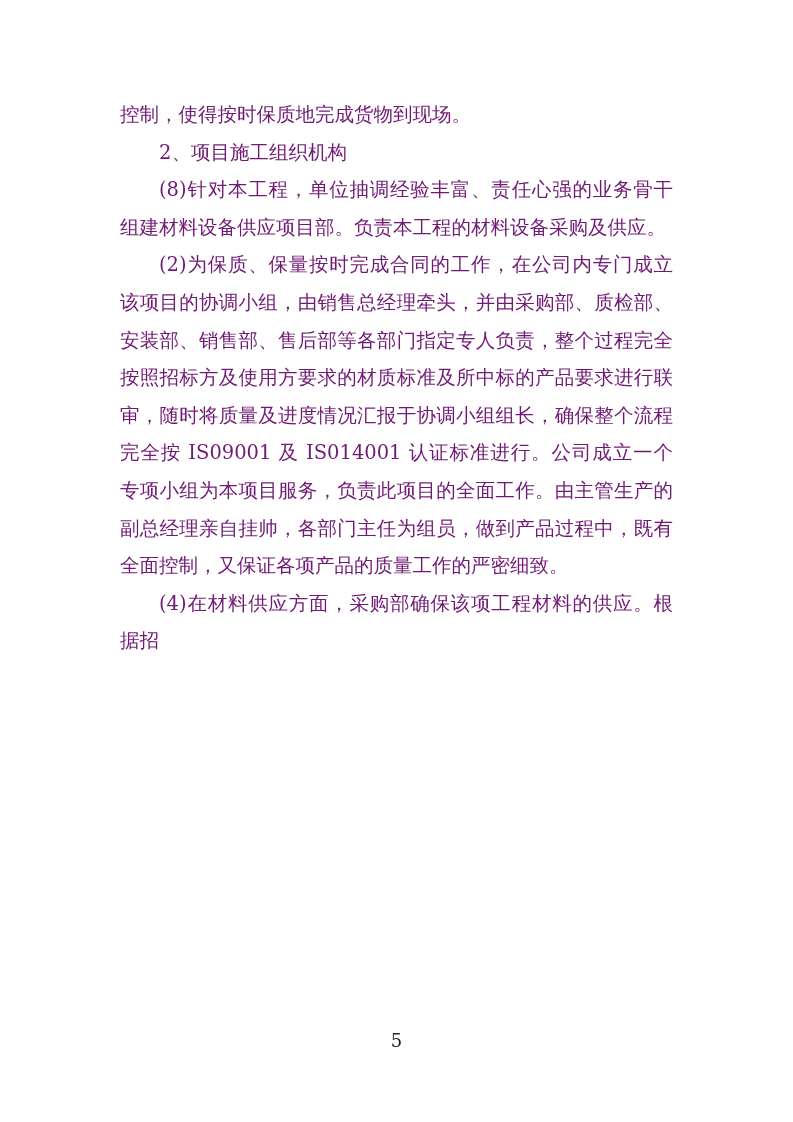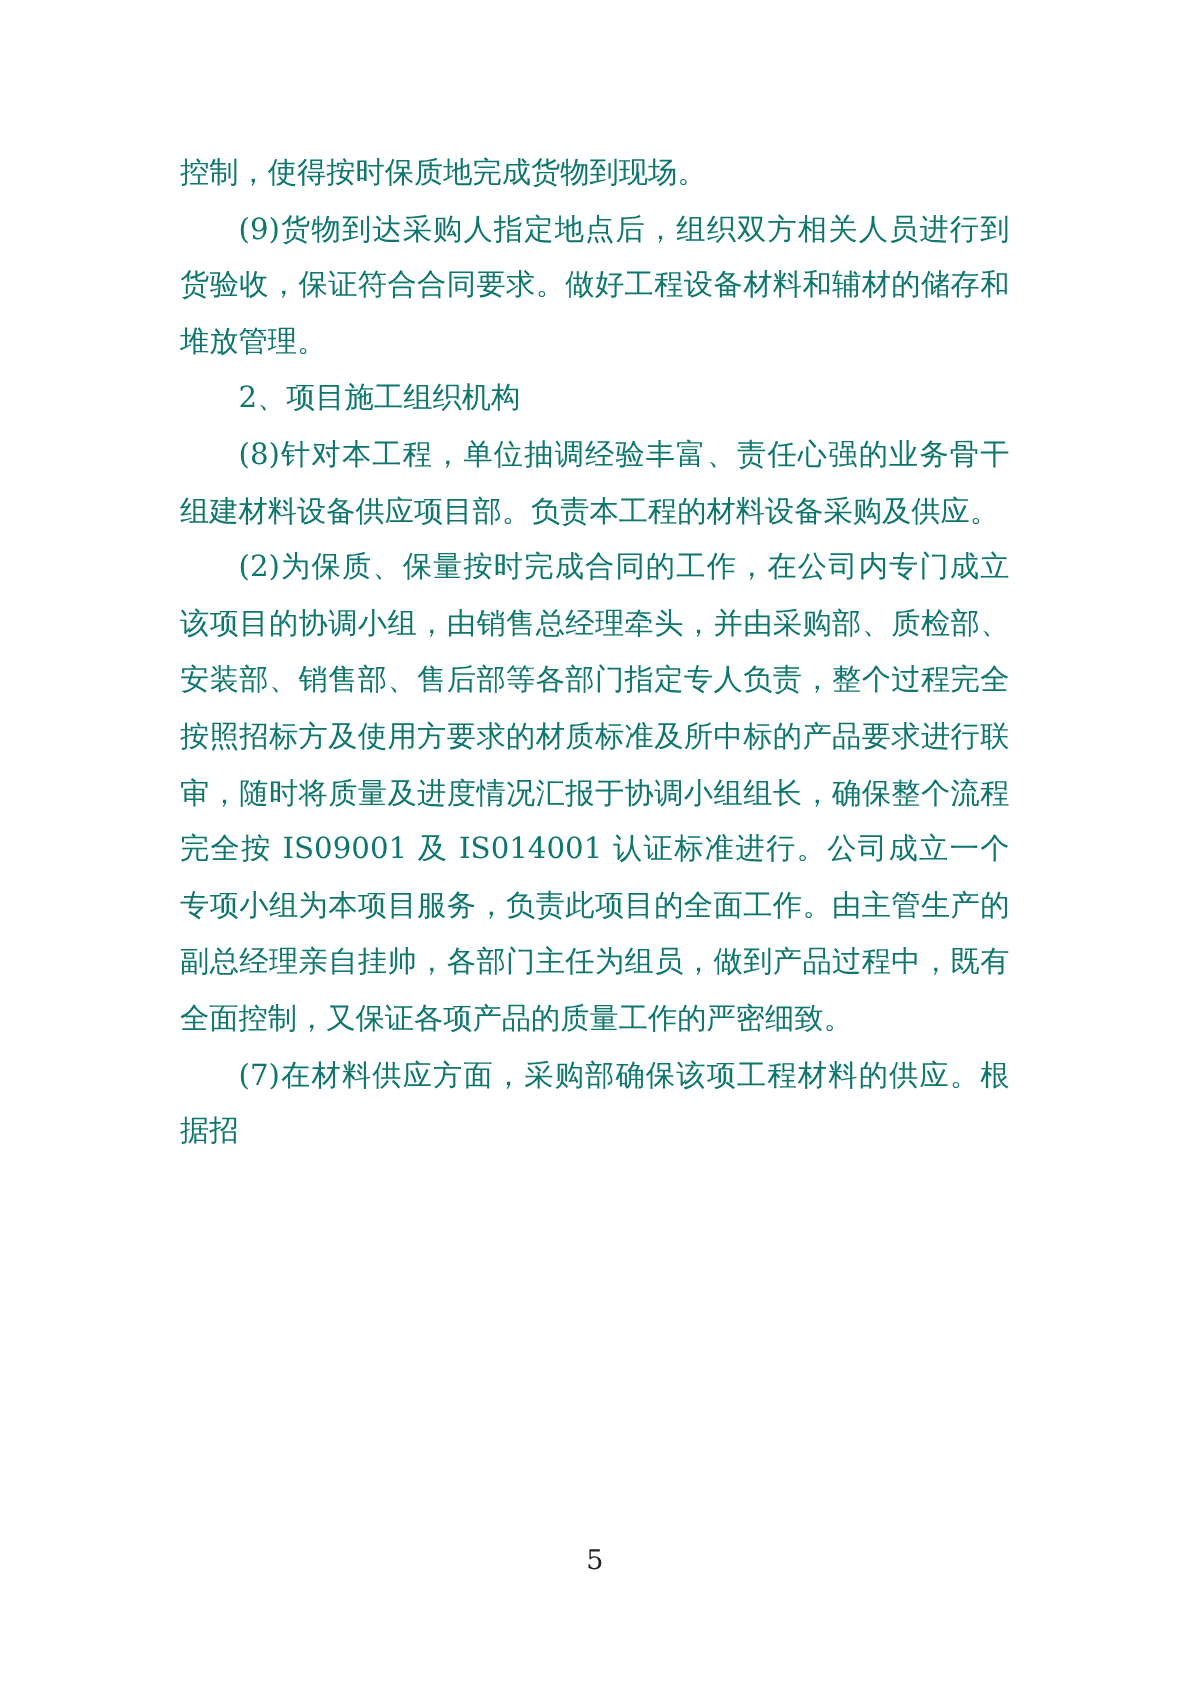--- a/index.html
+++ b/index.html
@@ -1,37 +1,36 @@
 <!DOCTYPE html>
 <html><head>
 <meta charset="utf-8">
 <style>
   html, body { margin: 0; padding: 0; background: #ffffff; }
   body { width: 793px; height: 1122px; position: relative; overflow: hidden; }
   .page {
     position: absolute; left: 120px; top: 96px; width: 553px;
     font-family: "DejaVu Serif", "Liberation Serif", serif;
-    font-size: 19.5px; color: #0f766e;
+    font-size: 19.5px; color: #701a75;
     line-height: 37.6px;
     text-align: justify; text-justify: inter-character;
   }
   .page p { margin: 0; }
   .indent { text-indent: 2em; }
   .page-number {
     position: absolute; left: 0; width: 793px; top: 1030px;
     text-align: center;
     font-family: "DejaVu Serif", "Liberation Serif", serif;
     font-size: 18px; color: #222;
   }
 </style>
 </head>
 <body>
 
 <div class="page">
   <p>控制，使得按时保质地完成货物到现场。</p>
-  <p class="indent">(9)货物到达采购人指定地点后，组织双方相关人员进行到货验收，保证符合合同要求。做好工程设备材料和辅材的储存和堆放管理。</p>
   <p class="indent">2、项目施工组织机构</p>
   <p class="indent">(8)针对本工程，单位抽调经验丰富、责任心强的业务骨干组建材料设备供应项目部。负责本工程的材料设备采购及供应。</p>
   <p class="indent">(2)为保质、保量按时完成合同的工作，在公司内专门成立该项目的协调小组，由销售总经理牵头，并由采购部、质检部、安装部、销售部、售后部等各部门指定专人负责，整个过程完全按照招标方及使用方要求的材质标准及所中标的产品要求进行联审，随时将质量及进度情况汇报于协调小组组长，确保整个流程完全按 IS09001 及 IS014001 认证标准进行。公司成立一个专项小组为本项目服务，负责此项目的全面工作。由主管生产的副总经理亲自挂帅，各部门主任为组员，做到产品过程中，既有全面控制，又保证各项产品的质量工作的严密细致。</p>
-  <p class="indent">(7)在材料供应方面，采购部确保该项工程材料的供应。根据招</p>
+  <p class="indent">(4)在材料供应方面，采购部确保该项工程材料的供应。根据招</p>
 </div>
 
 <div class="page-number">5</div>
 
 </body></html>

